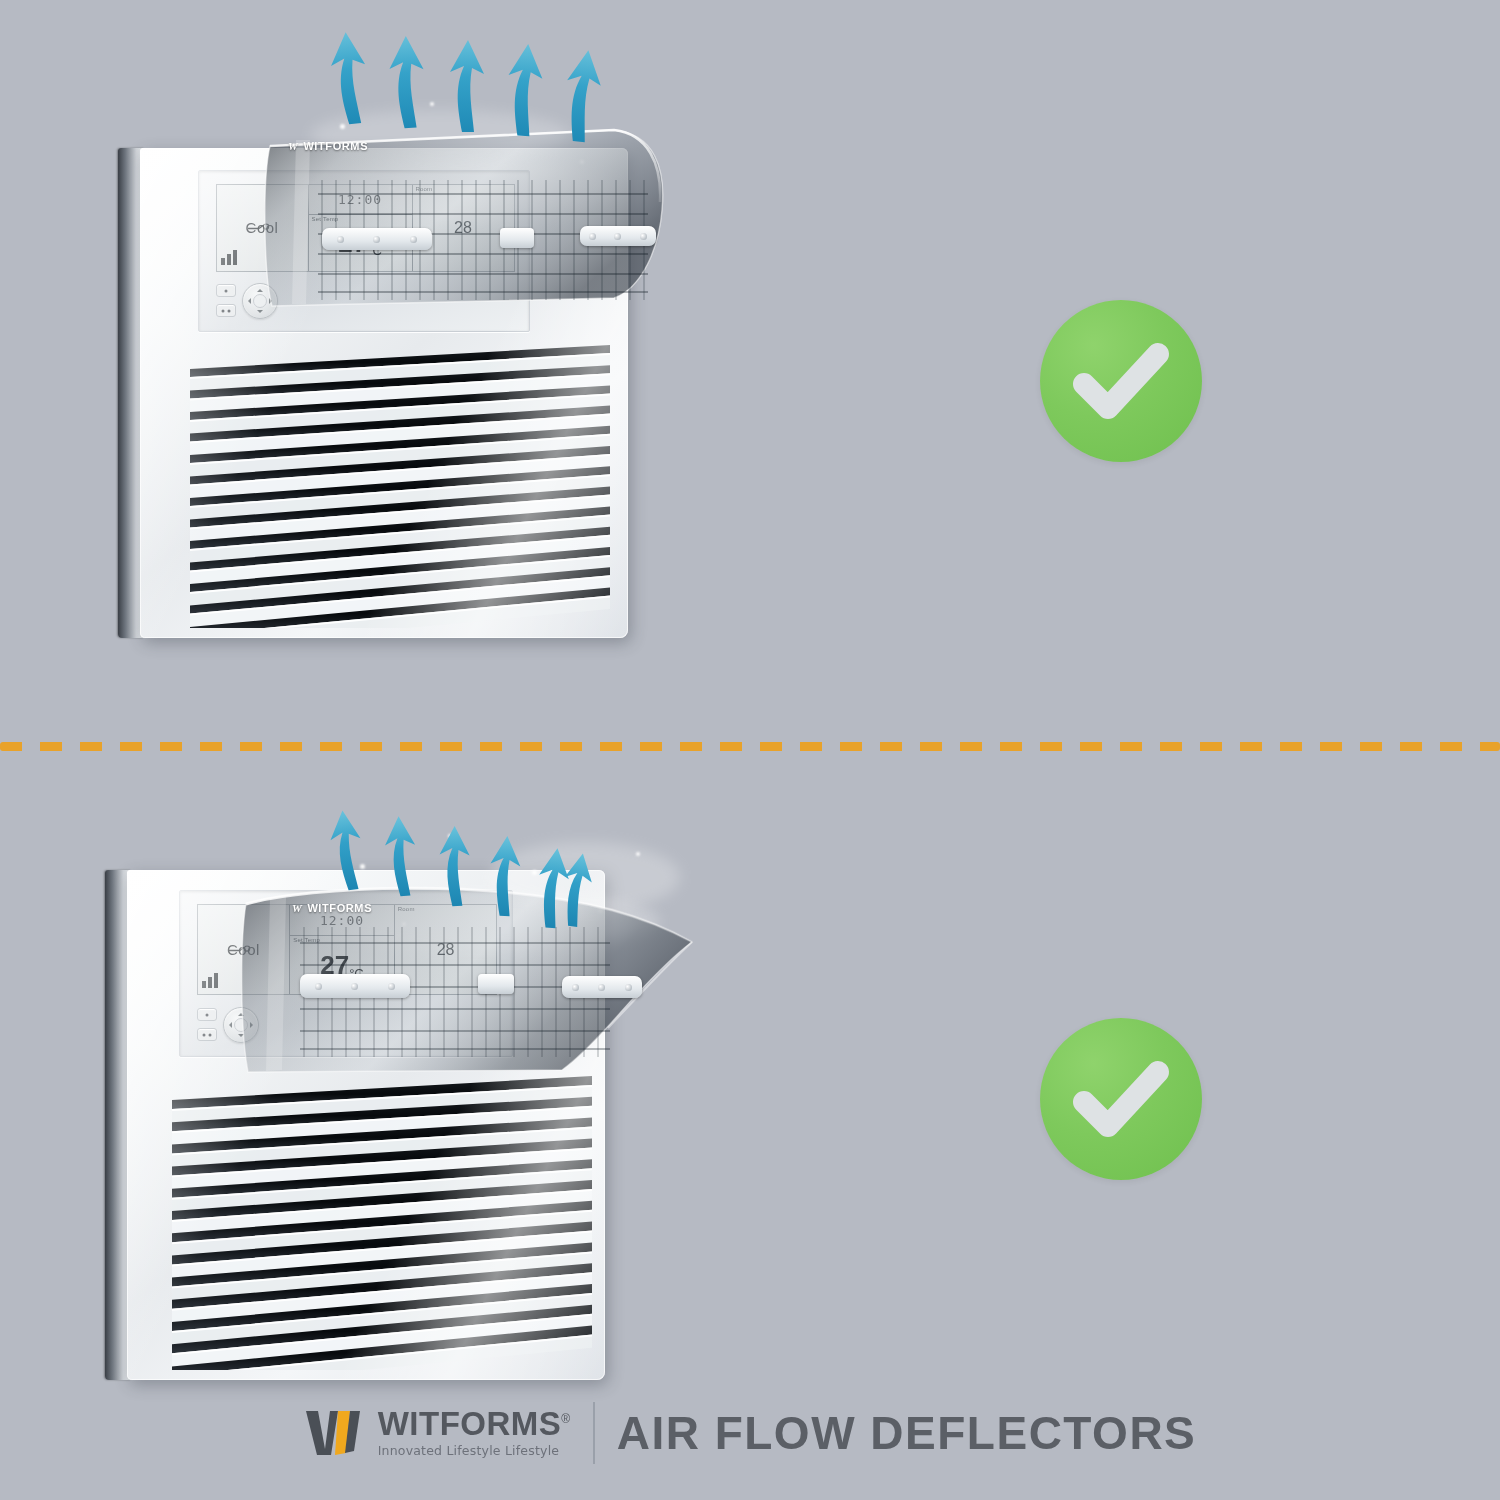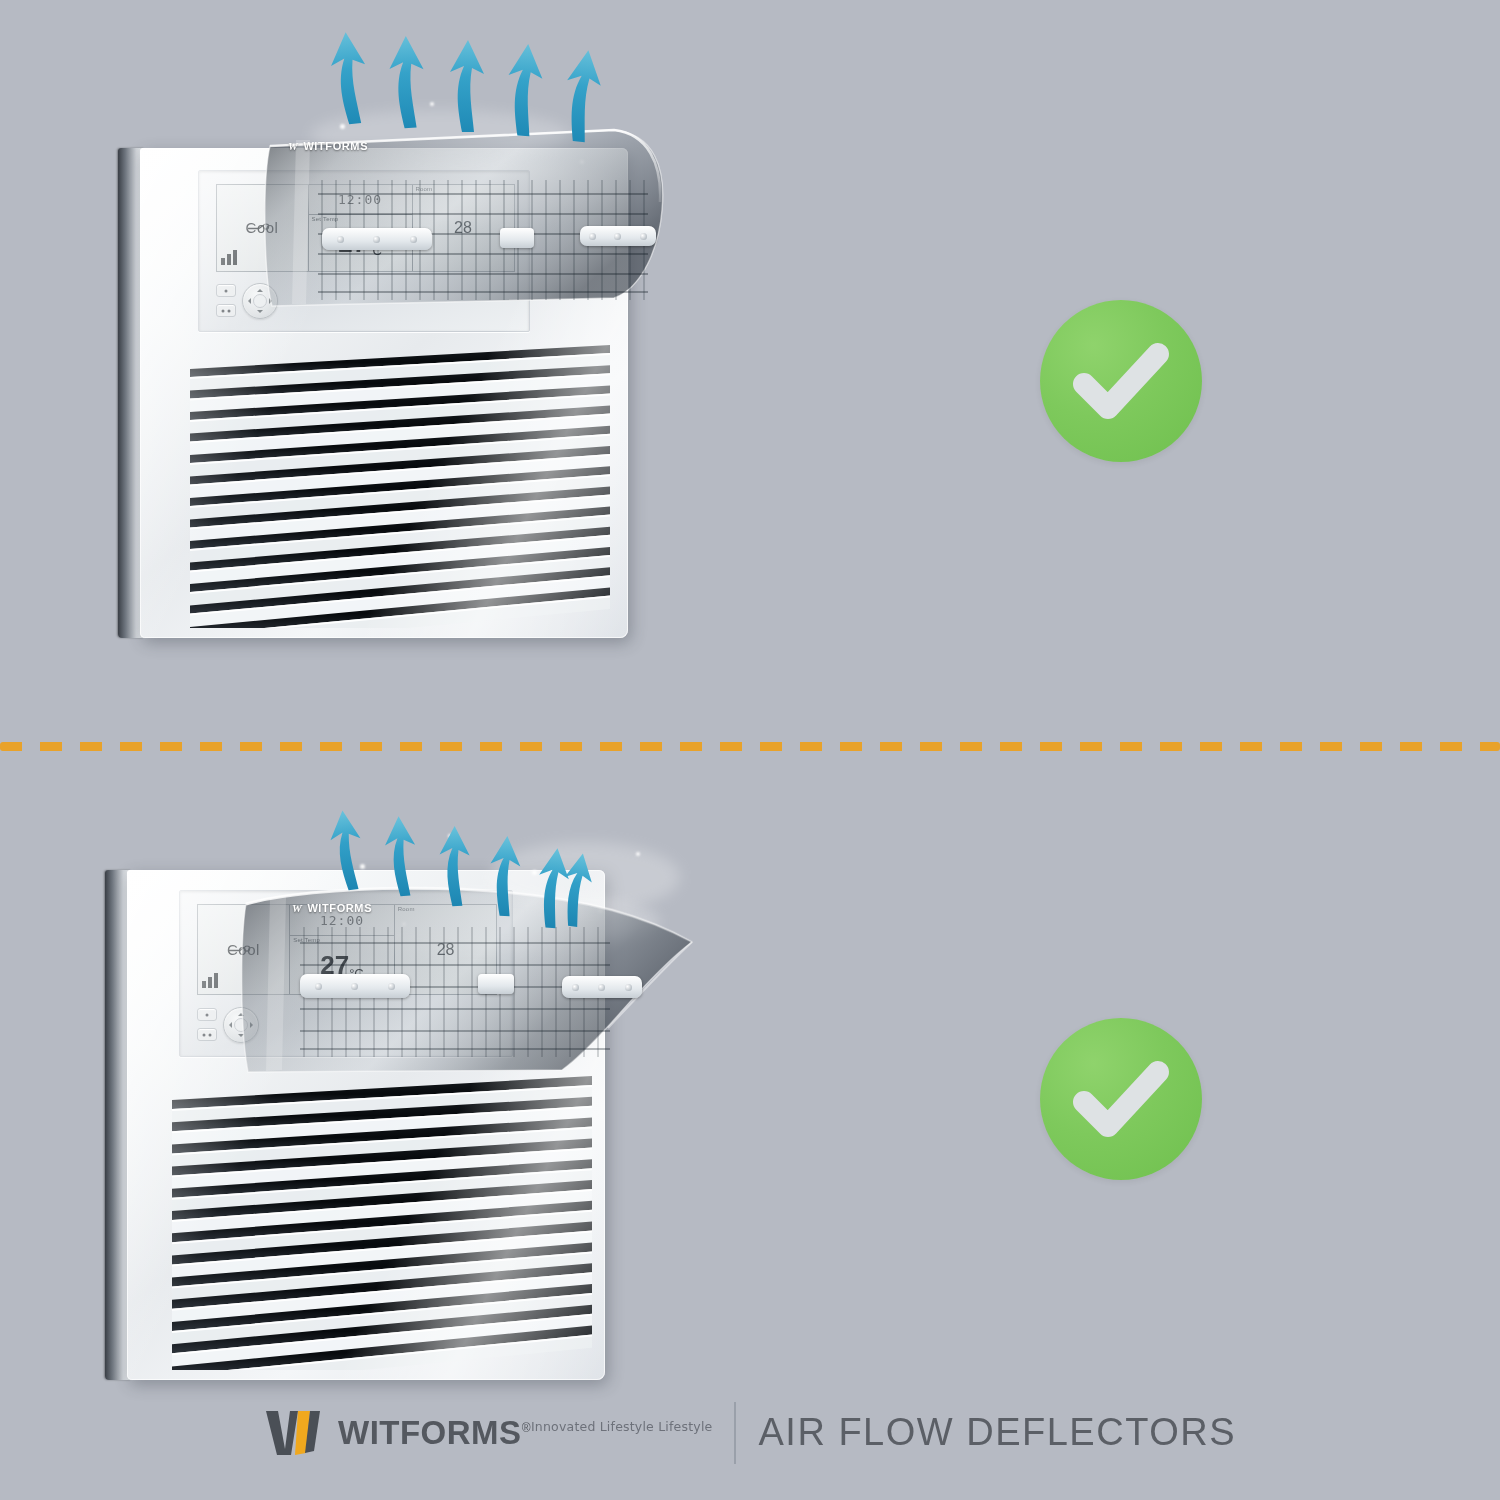--- a/index.html
+++ b/index.html
@@ -160,32 +160,32 @@
   }
   .check-badge svg{position:absolute;inset:0;}
 
   
   .footer{
     position:absolute;left:0;top:1385px;width:1500px;height:95px;
     display:flex;align-items:center;justify-content:center;gap:0px;
   }
   .logo-wrap{display:flex;align-items:center;gap:12px;}
   .logo-mark{position:relative;width:62px;height:52px;}
-  .brand-text{display:flex;flex-direction:row;line-height:1;justify-content:space-between;}
+  .brand-text{display:flex;flex-direction:column;line-height:1;justify-content:space-between;}
   .brand-name{
     font-size:33px;font-weight:bold;color:#54585f;letter-spacing:.5px;position:relative;
   }
   .brand-name sup{font-size:12px;vertical-align:super;font-weight:normal;}
   .brand-tag{
     font-size:12.5px;color:#6d717a;letter-spacing:.2px;margin-top:5px;
     font-family:"DejaVu Sans",sans-serif;
   }
   .vsep{width:2px;height:62px;background:#9aa0aa;margin:0 22px;}
   .headline{
-    font-size:38px;font-weight:normal;color:#5b5f66;letter-spacing:1.5px;
+    font-size:46px;font-weight:bold;color:#5b5f66;letter-spacing:1.5px;
   }
 </style>
 </head>
 <body>
 
 <div class="stage">
 
   <div class="panel" id="panel-top">
 
     <div class="ac-unit" style="left:118px;top:148px;width:510px;height:490px;">

